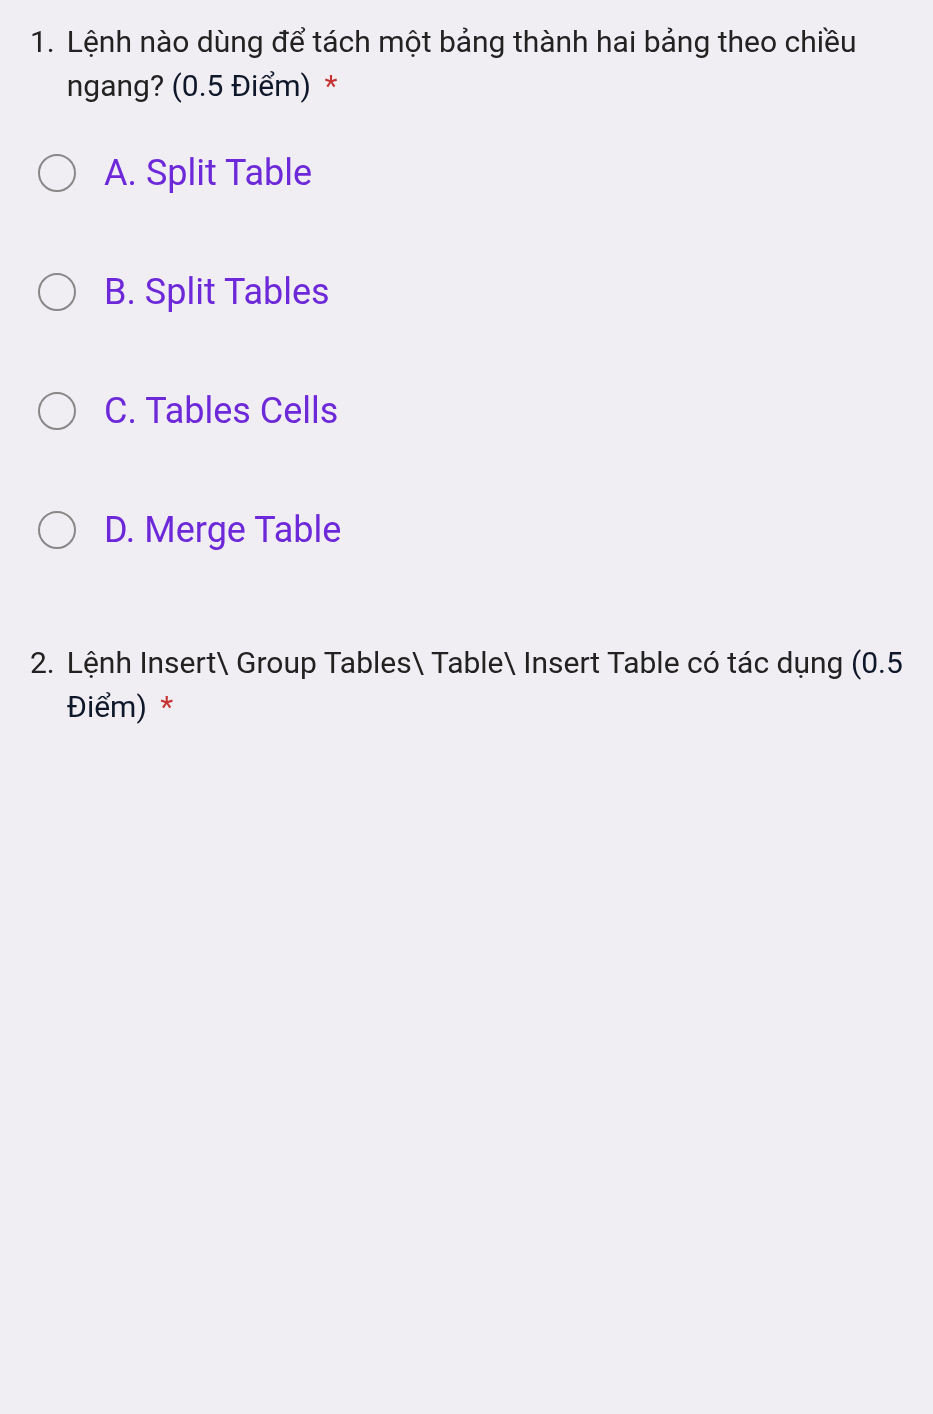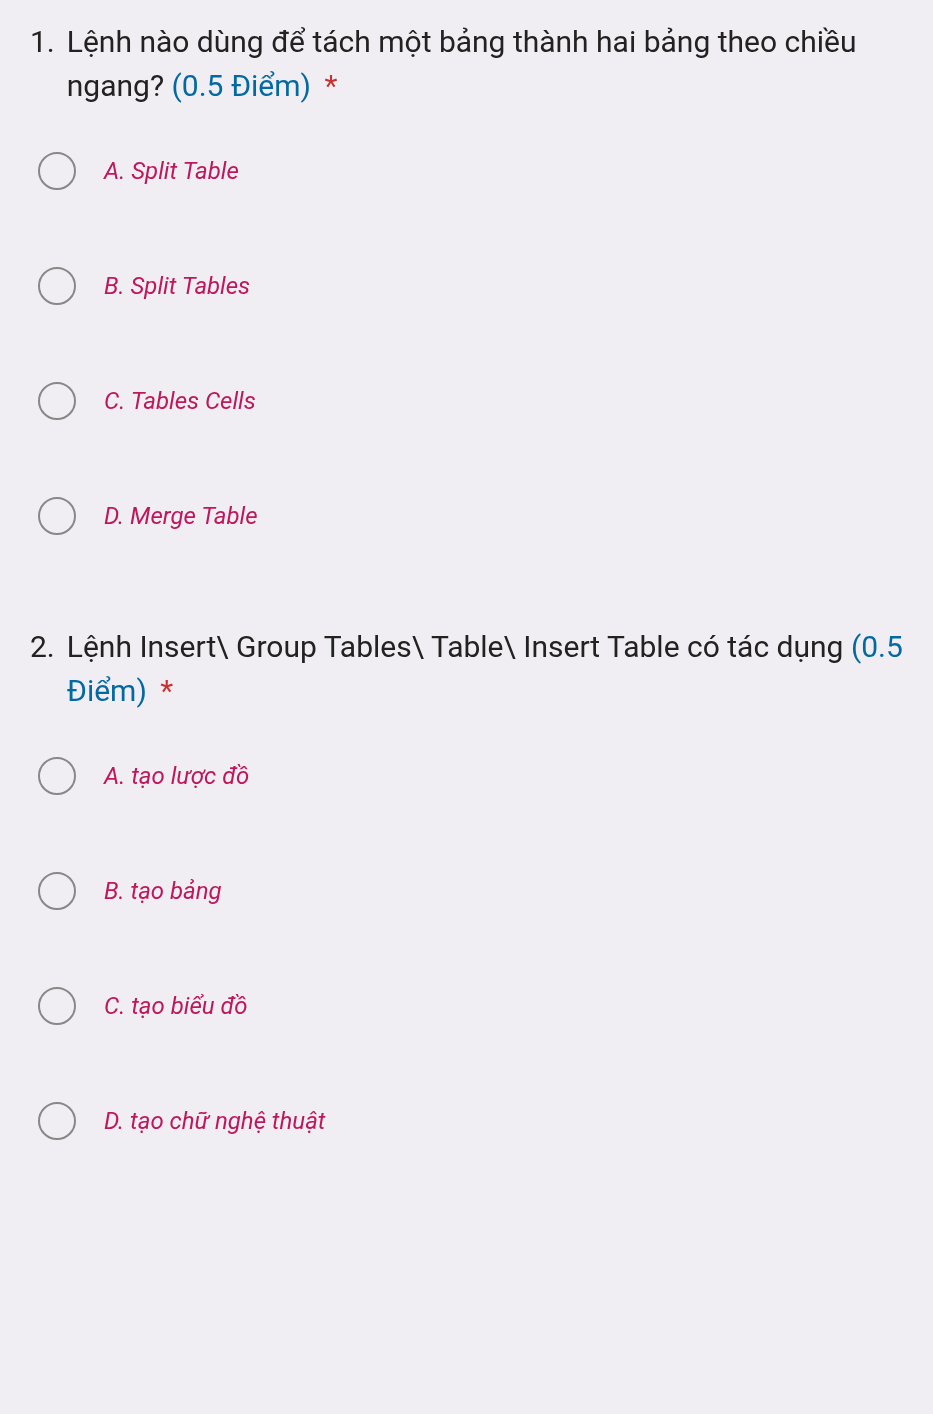--- a/index.html
+++ b/index.html
@@ -29,21 +29,21 @@
       margin-right: 12px;
       flex-shrink: 0;
     }
     .question-text-wrapper {
       flex: 1;
     }
     .question-text {
       color: #222;
     }
     .question-points {
-      color: #0369a1;
+      color: #0f172a;
     }
     .question-required {
       color: #c73131;
       margin-left: 6px;
     }
     .options-list {
       padding-left: 8px;
     }
     .option-item {
       display: flex;
@@ -57,23 +57,22 @@
     .radio-circle {
       width: 38px;
       height: 38px;
       border: 2px solid #888;
       border-radius: 50%;
       margin-right: 28px;
       flex-shrink: 0;
       background: transparent;
     }
     .option-label {
-      font-size: 24px;
-      color: #be185d;
-      font-style: italic;
+      font-size: 36px;
+      color: #6d28d9;
     }
   </style>
 </head>
 <body>
 
 <div class="question-block">
   <div class="question-header">
     <span class="question-number">1.</span>
     <div class="question-text-wrapper">
       <span class="question-text">Lệnh nào dùng để tách một bảng thành hai bảng theo chiều ngang?</span>
@@ -103,31 +102,13 @@
 
 <div class="question-block">
   <div class="question-header">
     <span class="question-number">2.</span>
     <div class="question-text-wrapper">
       <span class="question-text">Lệnh Insert\ Group Tables\ Table\ Insert Table có tác dụng</span>
       <span class="question-points">(0.5 Điểm)</span>
       <span class="question-required">*</span>
     </div>
   </div>
-  <div class="options-list">
-    <div class="option-item">
-      <span class="radio-circle"></span>
-      <span class="option-label">A. tạo lược đồ</span>
-    </div>
-    <div class="option-item">
-      <span class="radio-circle"></span>
-      <span class="option-label">B. tạo bảng</span>
-    </div>
-    <div class="option-item">
-      <span class="radio-circle"></span>
-      <span class="option-label">C. tạo biểu đồ</span>
-    </div>
-    <div class="option-item">
-      <span class="radio-circle"></span>
-      <span class="option-label">D. tạo chữ nghệ thuật</span>
-    </div>
-  </div>
 </div>
 
 </body></html>

